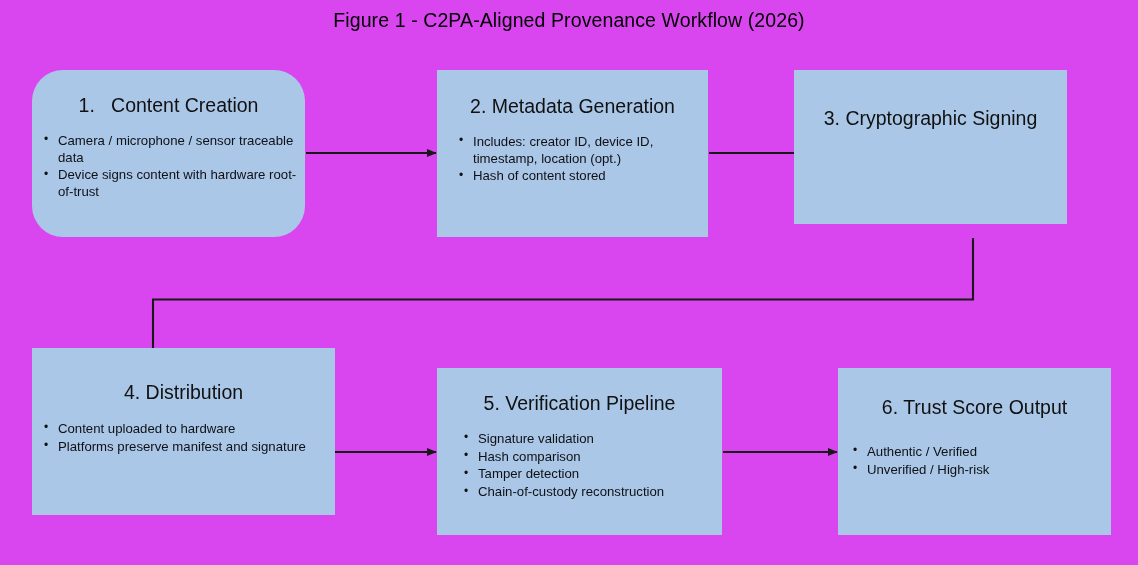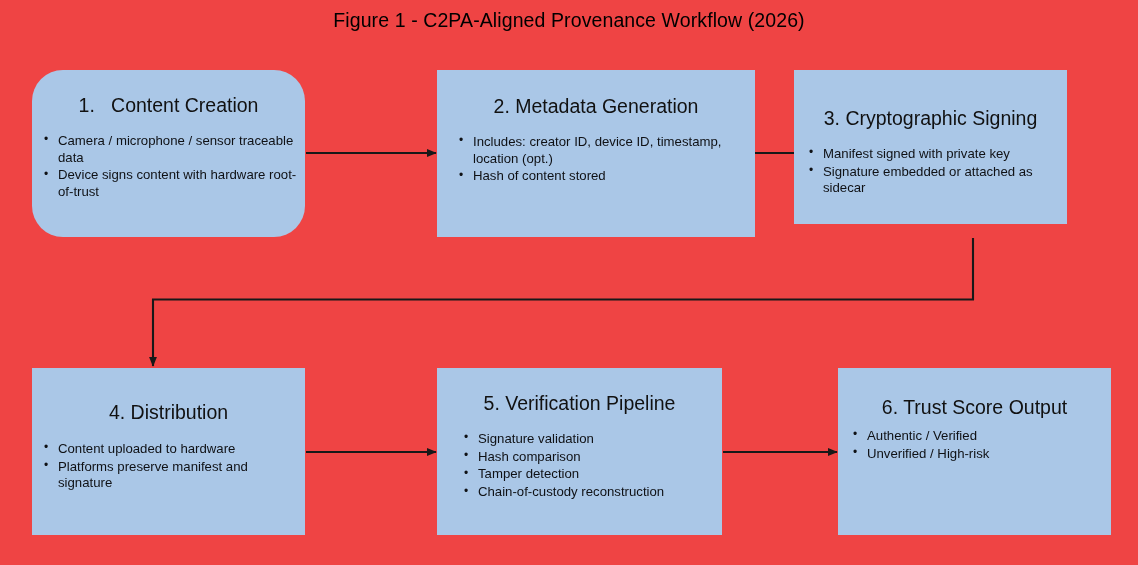--- a/index.html
+++ b/index.html
@@ -8,21 +8,21 @@
     background: #ffffff;
   }
   body {
     font-family: "Liberation Sans", sans-serif;
     -webkit-font-smoothing: antialiased;
   }
   #canvas {
     position: relative;
     width: 1138px;
     height: 565px;
-    background: #ef4444;
+    background: #d946ef;
     overflow: hidden;
   }
 
   
   #figure-title {
     position: absolute;
     left: 0;
     top: 9px;
     width: 1138px;
     text-align: center;
@@ -63,43 +63,43 @@
     content: "\2022";
     position: absolute;
     left: 3px;
     top: -0.5px;
     font-size: 12px;
     color: #0f1115;
   }
 
   
   #node-1 { left: 32px;  top: 70px;  width: 273px; height: 167px; border-radius: 31px; }
-  #node-2 { left: 437px; top: 70px;  width: 318px; height: 167px; }
+  #node-2 { left: 437px; top: 70px;  width: 271px; height: 167px; }
   #node-3 { left: 794px; top: 70px;  width: 273px; height: 154px; }
-  #node-4 { left: 32px;  top: 368px; width: 273px; height: 167px; }
+  #node-4 { left: 32px;  top: 348px; width: 303px; height: 167px; }
   #node-5 { left: 437px; top: 368px; width: 285px; height: 167px; }
   #node-6 { left: 838px; top: 368px; width: 273px; height: 167px; }
 
   #node-1 .node-title { margin-top: 24px; }
   #node-1 .node-list  { margin-top: 15px; padding-left: 9px; padding-right: 6px; }
 
   #node-2 .node-title { margin-top: 25px; }
   #node-2 .node-list  { margin-top: 15px; padding-left: 19px; padding-right: 6px; }
 
   #node-3 .node-title { margin-top: 37px; }
   #node-3 .node-list  { margin-top: 15px; padding-left: 12px; padding-right: 6px; }
 
   #node-4 .node-title { margin-top: 33px; }
   #node-4 .node-list  { margin-top: 16px; padding-left: 9px; padding-right: 6px; }
 
   #node-5 .node-title { margin-top: 24px; }
   #node-5 .node-list  { margin-top: 15px; padding-left: 24px; padding-right: 6px; }
 
   #node-6 .node-title { margin-top: 28px; }
-  #node-6 .node-list  { margin-top: 8px; padding-left: 12px; padding-right: 6px; }
+  #node-6 .node-list  { margin-top: 24px; padding-left: 12px; padding-right: 6px; }
 
   
   #connectors {
     position: absolute;
     left: 0;
     top: 0;
     width: 1138px;
     height: 565px;
     pointer-events: none;
   }
@@ -140,24 +140,20 @@
   <div class="node" id="node-2">
     <div class="node-title">2. Metadata Generation</div>
     <ul class="node-list">
       <li>Includes: creator ID, device ID, timestamp, location (opt.)</li>
       <li>Hash of content stored</li>
     </ul>
   </div>
 
   <div class="node" id="node-3">
     <div class="node-title">3. Cryptographic Signing</div>
-    <ul class="node-list">
-      <li>Manifest signed with private key</li>
-      <li>Signature embedded or attached as sidecar</li>
-    </ul>
   </div>
 
   <div class="node" id="node-4">
     <div class="node-title">4. Distribution</div>
     <ul class="node-list">
       <li>Content uploaded to hardware</li>
       <li>Platforms preserve manifest and signature</li>
     </ul>
   </div>
 

